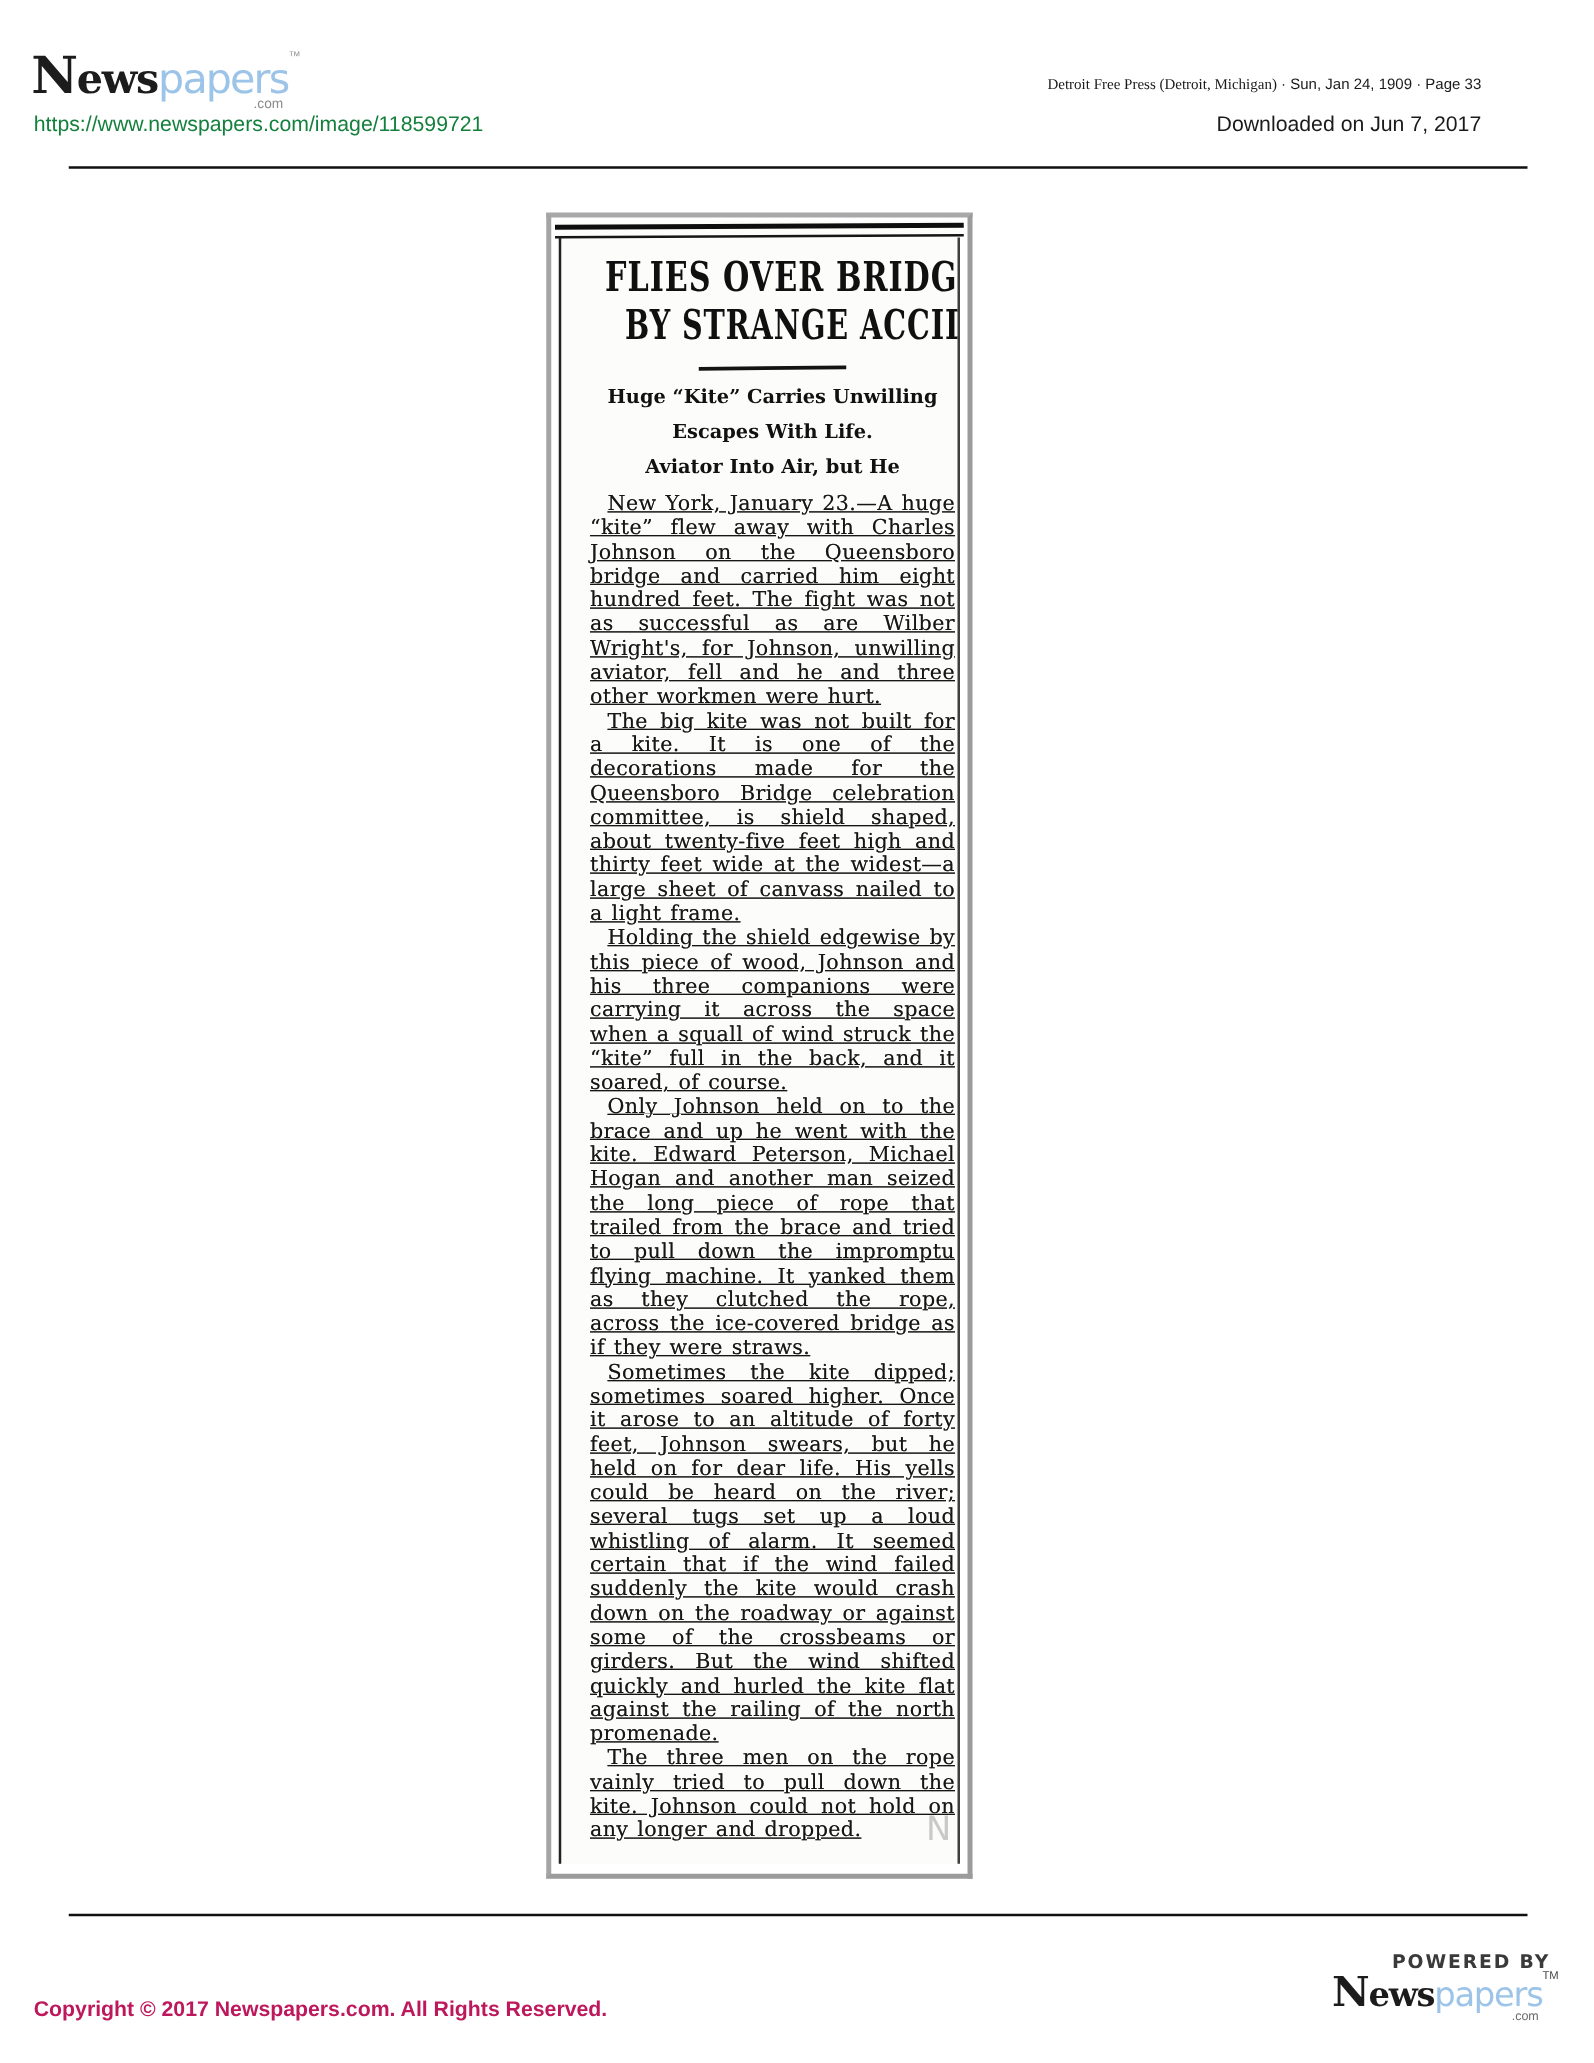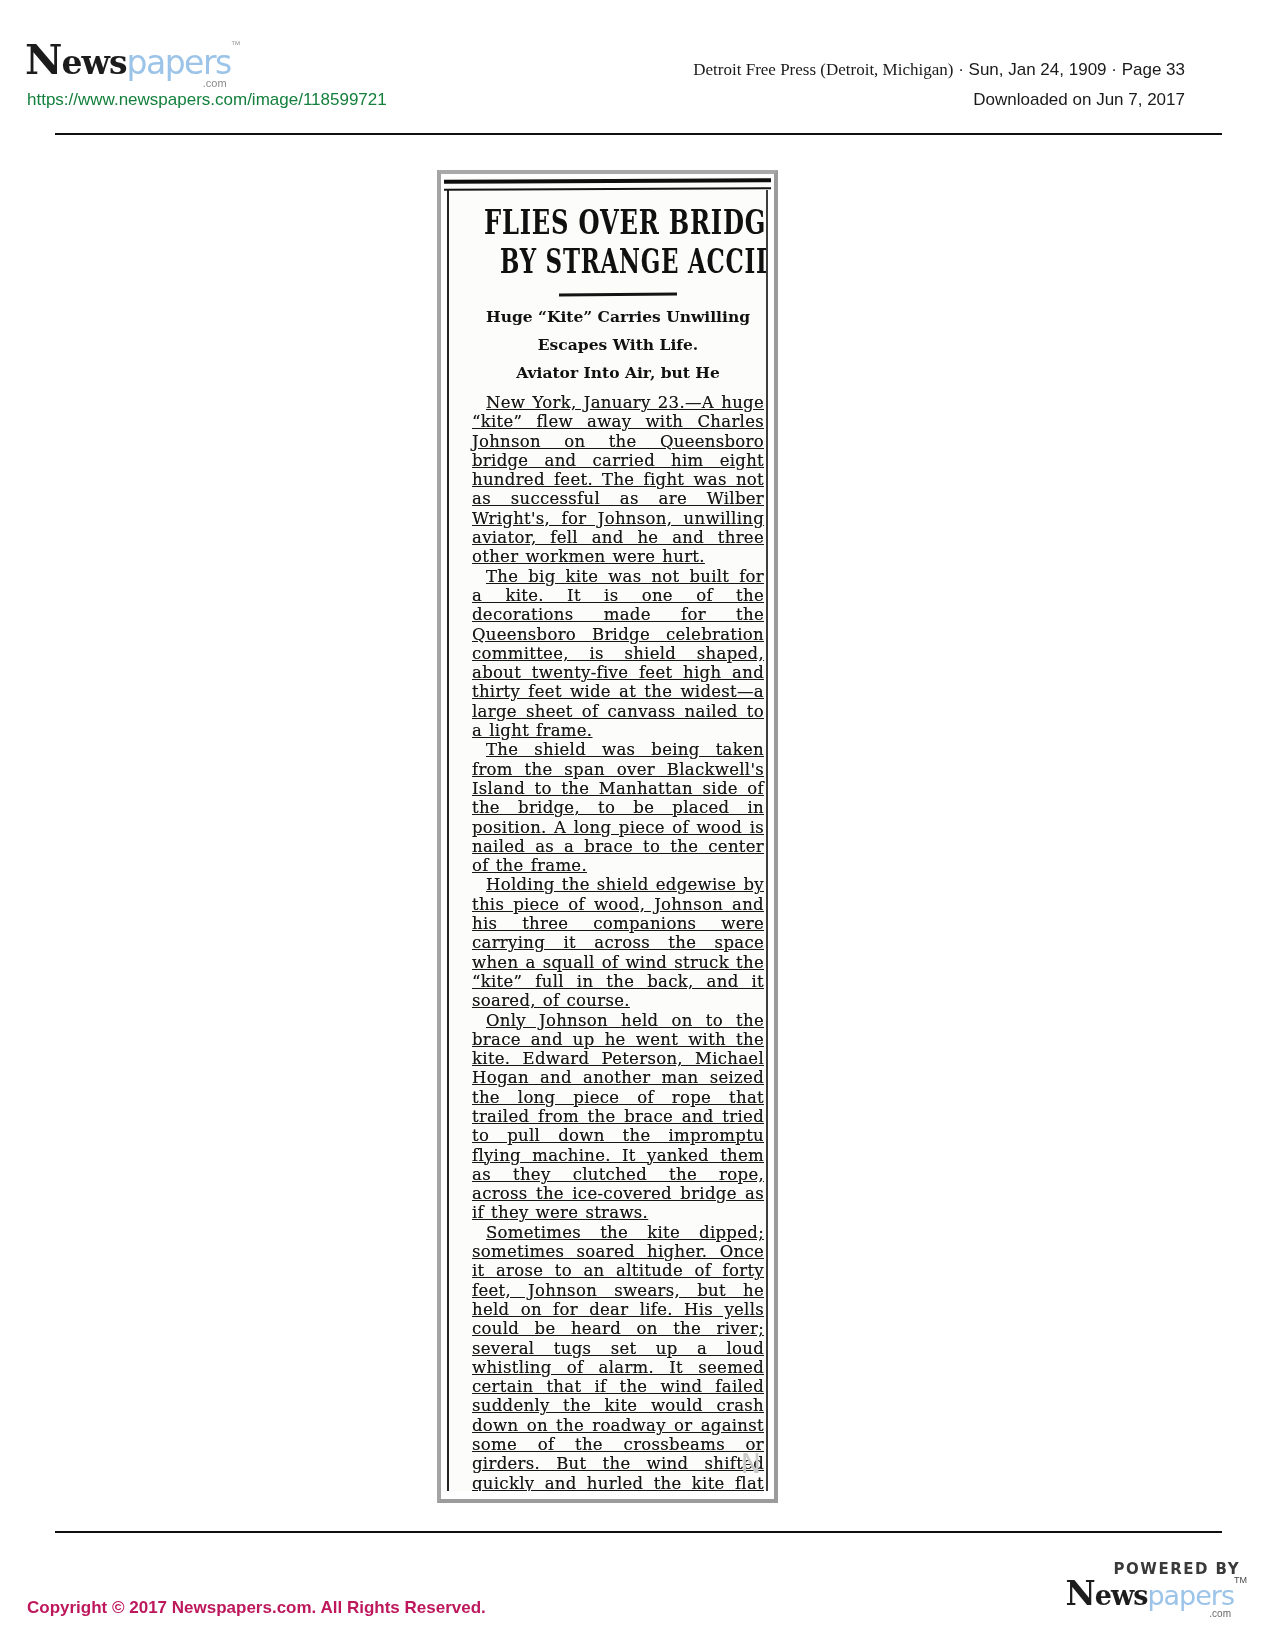--- a/index.html
+++ b/index.html
@@ -11,21 +11,21 @@
   .logo-news{display:inline-block;font-family:"DejaVu Serif",serif;font-weight:700;
              font-size:33px;color:#1c1c1c;letter-spacing:-1px;}
   .logo-news::first-letter{font-size:41px;}
   .logo-papers{font-family:"DejaVu Sans",sans-serif;font-size:33px;color:#9cc4e8;
                letter-spacing:-1.5px;}
   .logo-tm{font-size:10px;color:#9a9a9a;vertical-align:26px;}
   .logo-com{position:absolute;right:14px;top:41px;font-size:11px;color:#8a8a8a;}
 
   .url-line{position:absolute;left:27px;top:90px;font-size:17px;color:#15803d;}
 
-  .cite{position:absolute;right:90px;top:60px;font-size:17px;text-align:center;white-space:nowrap;}
+  .cite{position:absolute;right:90px;top:60px;font-size:12px;text-align:center;white-space:nowrap;}
   .cite-serif{font-family:"Liberation Serif",serif;}
   .cite-sans{font-family:"Liberation Sans",sans-serif;}
   .downloaded{position:absolute;right:90px;top:90px;font-size:17px;}
 
   .rule{position:absolute;left:55px;right:53px;height:2px;background:#101010;}
   .rule-header{top:133px;}
   .rule-footer{top:1531px;}
 
   
   .clip{position:absolute;left:437px;top:170px;width:341px;height:1333px;
@@ -104,21 +104,20 @@
 
       <div class="subhead">
         <div>Huge “Kite” Carries Unwilling</div>
         <div>Escapes With Life.</div>
         <div>Aviator Into Air, but He</div>
       </div>
 
       <div class="body-text">
         <p>New York, January 23.—A huge “kite” flew away with Charles Johnson on the Queensboro bridge and carried him eight hundred feet. The fight was not as successful as are Wilber Wright's, for Johnson, unwilling aviator, fell and he and three other workmen were hurt.</p>
         <p>The big kite was not built for a kite. It is one of the decorations made for the Queensboro Bridge celebration committee, is shield shaped, about twenty-five feet high and thirty feet wide at the widest—a large sheet of canvass nailed to a light frame.</p>
-        <p>The shield was being taken from the span over Blackwell's Island to the Manhattan side of the bridge, to be placed in position. A long piece of wood is nailed as a brace to the center of the frame.</p>
         <p>Holding the shield edgewise by this piece of wood, Johnson and his three companions were carrying it across the space when a squall of wind struck the “kite” full in the back, and it soared, of course.</p>
         <p>Only Johnson held on to the brace and up he went with the kite. Edward Peterson, Michael Hogan and another man seized the long piece of rope that trailed from the brace and tried to pull down the impromptu flying machine. It yanked them as they clutched the rope, across the ice-covered bridge as if they were straws.</p>
         <p>Sometimes the kite dipped; sometimes soared higher. Once it arose to an altitude of forty feet, Johnson swears, but he held on for dear life. His yells could be heard on the river; several tugs set up a loud whistling of alarm. It seemed certain that if the wind failed suddenly the kite would crash down on the roadway or against some of the crossbeams or girders. But the wind shifted quickly and hurled the kite flat against the railing of the north promenade.</p>
         <p>The three men on the rope vainly tried to pull down the kite. Johnson could not hold on any longer and dropped.</p>
       </div>
 
       <div class="watermark">N</div>
     </div>
   </div>
 </div>

